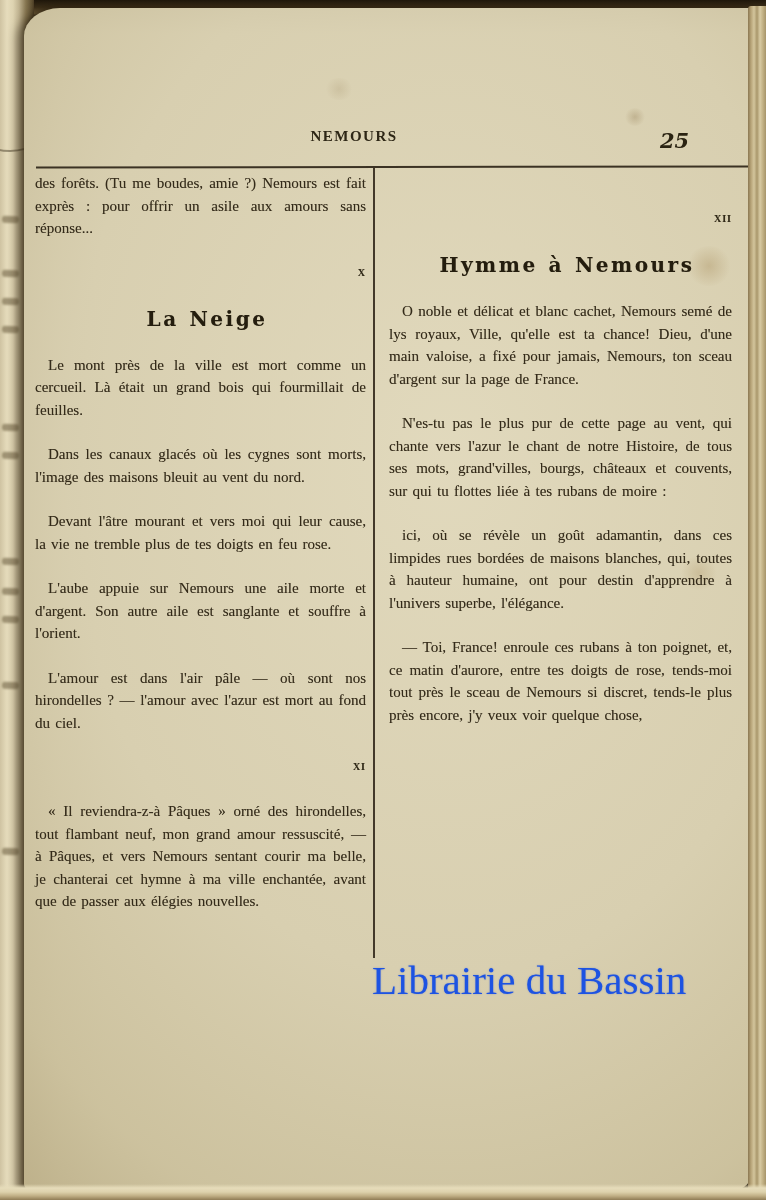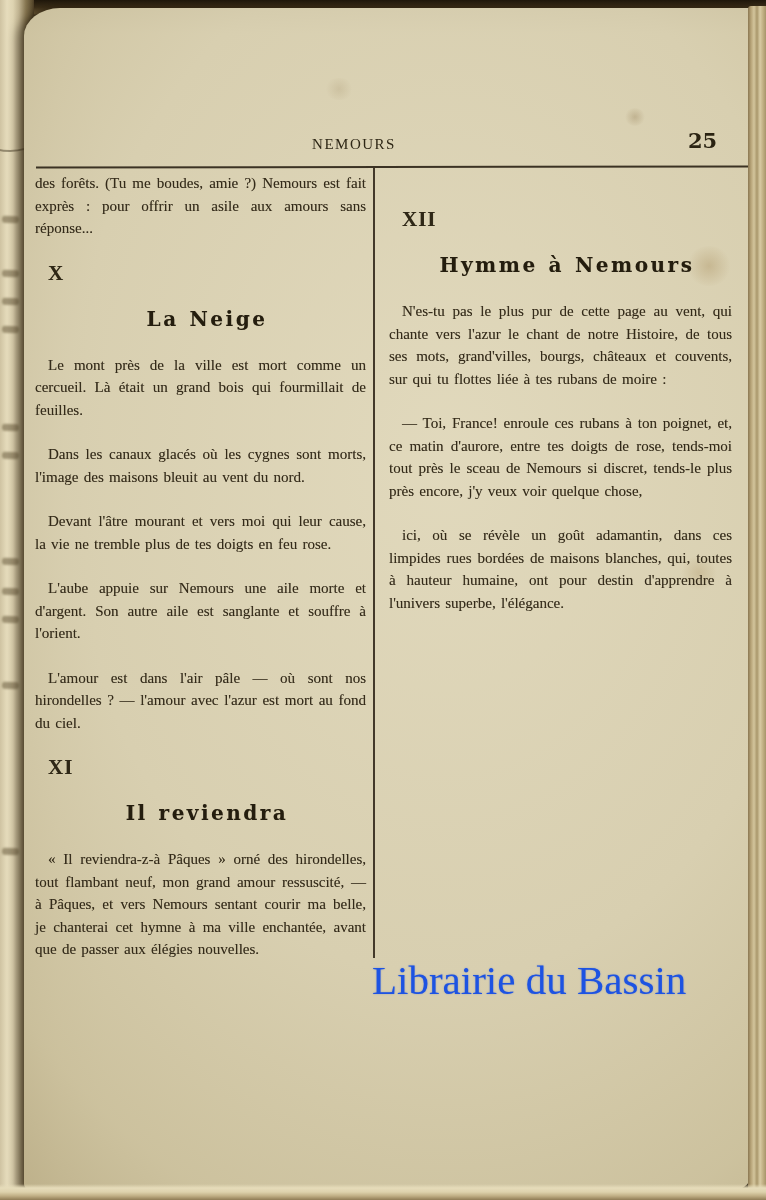--- a/index.html
+++ b/index.html
@@ -51,45 +51,45 @@
     color:#332b1c;
   }
   .stain{position:absolute;border-radius:50%;pointer-events:none;}
   .stain.s1{left:662px;top:238px;width:46px;height:40px;background:radial-gradient(circle,rgba(150,118,62,0.28),rgba(150,118,62,0) 70%);}
   .stain.s2{left:656px;top:548px;width:38px;height:34px;background:radial-gradient(circle,rgba(150,118,62,0.22),rgba(150,118,62,0) 70%);}
   .stain.s3{left:600px;top:100px;width:22px;height:18px;background:radial-gradient(circle,rgba(120,92,48,0.25),rgba(120,92,48,0) 70%);}
   .stain.s4{left:300px;top:70px;width:30px;height:22px;background:radial-gradient(circle,rgba(130,104,58,0.15),rgba(130,104,58,0) 70%);}
 
   
   .running-title{
-    position:absolute;top:128px;left:0;width:660px;text-align:center;
-    font-size:15px;letter-spacing:1.5px;font-weight:400;color:#2e2716;
+    position:absolute;top:120px;left:0;width:660px;text-align:center;
+    font-size:15px;letter-spacing:1.5px;font-weight:700;color:#2e2716;
   }
   .page-number{
-    position:absolute;top:120px;left:664px;
-    font-size:21px;font-weight:700;color:#2a2312;font-family:"DejaVu Serif", serif;
+    position:absolute;top:120px;left:636px;
+    font-size:21px;font-weight:700;color:#2a2312;font-family:"DejaVu Serif", serif;font-style:italic;
   }
   .header-rule{
     position:absolute;left:12px;top:158px;width:712px;height:2px;
     background:#3b3223;transform:rotate(-0.1deg);
   }
 
   
   .column{
     position:absolute;top:164px;
     font-size:15px;line-height:22.5px;text-align:justify;
     color:#332a19;word-spacing:1.5px;
     text-shadow:0.2px 0.2px 0 rgba(51,42,25,0.35);
   }
   .column.left{left:11px;width:331px;}
   .column.right{left:365px;width:343px;padding-top:36px;}
   .column p{margin:0 0 22px;text-indent:13px;}
   .column p.cont{text-indent:0;}
   .sec-numeral{
-    text-align:left;font-size:21px;letter-spacing:1px;color:#2e2716;
+    text-align:right;font-size:10px;letter-spacing:1px;color:#2e2716;
     margin:14px 0 12px;line-height:22px;text-indent:0;font-weight:600;
   }
   .sec-title{
     text-align:center;font-size:20px;font-weight:700;letter-spacing:2.5px;
     color:#241d0e;margin:0 0 20px;line-height:26px;text-indent:0;
     font-family:"DejaVu Serif", serif;
   }
   .col-divider{
     position:absolute;left:349px;top:160px;width:2px;height:790px;
     background:#43392a;
@@ -146,32 +146,32 @@
         <p class="sec-title">La Neige</p>
         <p>Le mont près de la ville est mort comme un cercueil. Là était un grand bois qui fourmillait de feuilles.</p>
         <p>Dans les canaux glacés où les cygnes sont morts, l'image des maisons bleuit au vent du nord.</p>
         <p>Devant l'âtre mourant et vers moi qui leur cause, la vie ne tremble plus de tes doigts en feu rose.</p>
         <p>L'aube appuie sur Nemours une aile morte et d'argent. Son autre aile est sanglante et souffre à l'orient.</p>
         <p>L'amour est dans l'air pâle — où sont nos hirondelles ? — l'amour avec l'azur est mort au fond du ciel.</p>
       </div>
 
       <div class="section">
         <p class="sec-numeral">XI</p>
-        <p class="sec-title">Il reviendra</p>
         <p>« Il reviendra-z-à Pâques » orné des hirondelles, tout flambant neuf, mon grand amour ressuscité, — à Pâques, et vers Nemours sentant courir ma belle, je chanterai cet hymne à ma ville enchantée, avant que de passer aux élégies nouvelles.</p>
       </div>
     </div>
 
     <div class="column right">
       <div class="section">
         <p class="sec-numeral">XII</p>
         <p class="sec-title">Hymme à Nemours</p>
+        <p>O noble et délicat et blanc cachet, Nemours semé de lys royaux, Ville, qu'elle est ta chance! Dieu, d'une main valoise, a fixé pour jamais, Nemours, ton sceau d'argent sur la page de France.</p>
         <p>N'es-tu pas le plus pur de cette page au vent, qui chante vers l'azur le chant de notre Histoire, de tous ses mots, grand'villes, bourgs, châteaux et couvents, sur qui tu flottes liée à tes rubans de moire :</p>
+        <p>ici, où se révèle un goût adamantin, dans ces limpides rues bordées de maisons blanches, qui, toutes à hauteur humaine, ont pour destin d'apprendre à l'univers superbe, l'élégance.</p>
         <p>— Toi, France! enroule ces rubans à ton poignet, et, ce matin d'aurore, entre tes doigts de rose, tends-moi tout près le sceau de Nemours si discret, tends-le plus près encore, j'y veux voir quelque chose,</p>
-        <p>ici, où se révèle un goût adamantin, dans ces limpides rues bordées de maisons blanches, qui, toutes à hauteur humaine, ont pour destin d'apprendre à l'univers superbe, l'élégance.</p>
       </div>
     </div>
   </div>
 
   <div class="right-edge"></div>
   <div class="bottom-edge"></div>
 
   <div class="watermark">Librairie du Bassin</div>
 
 </div>

